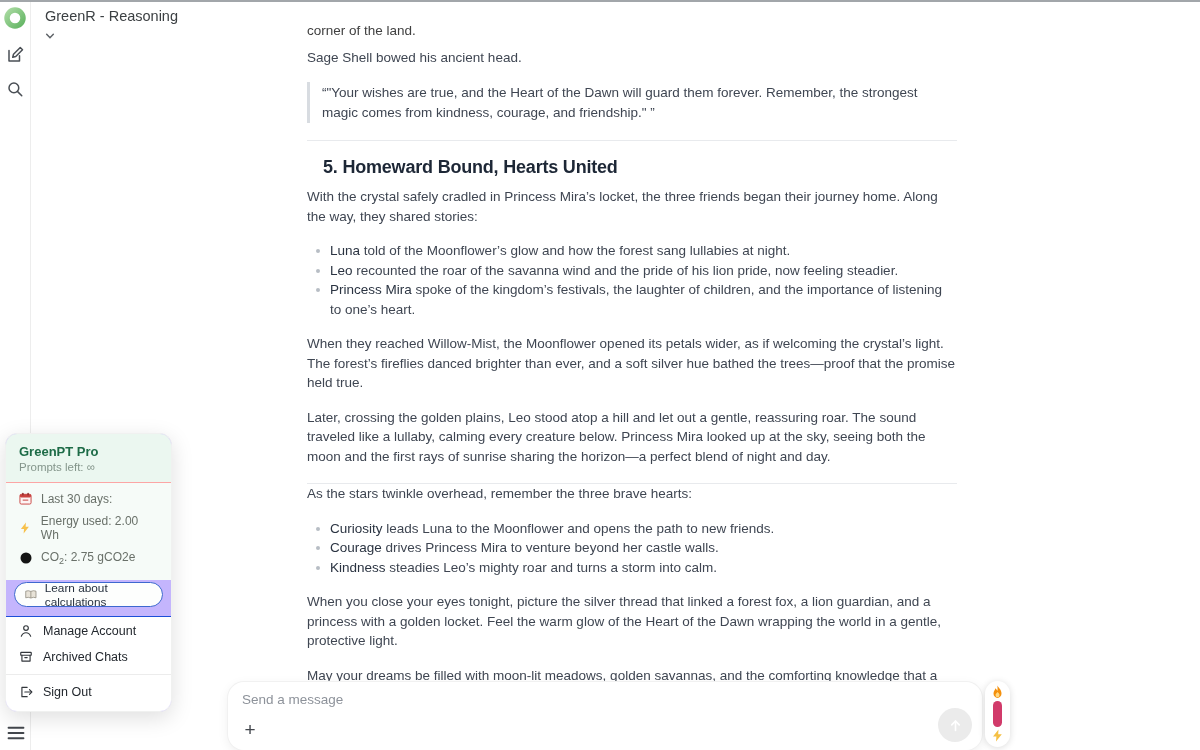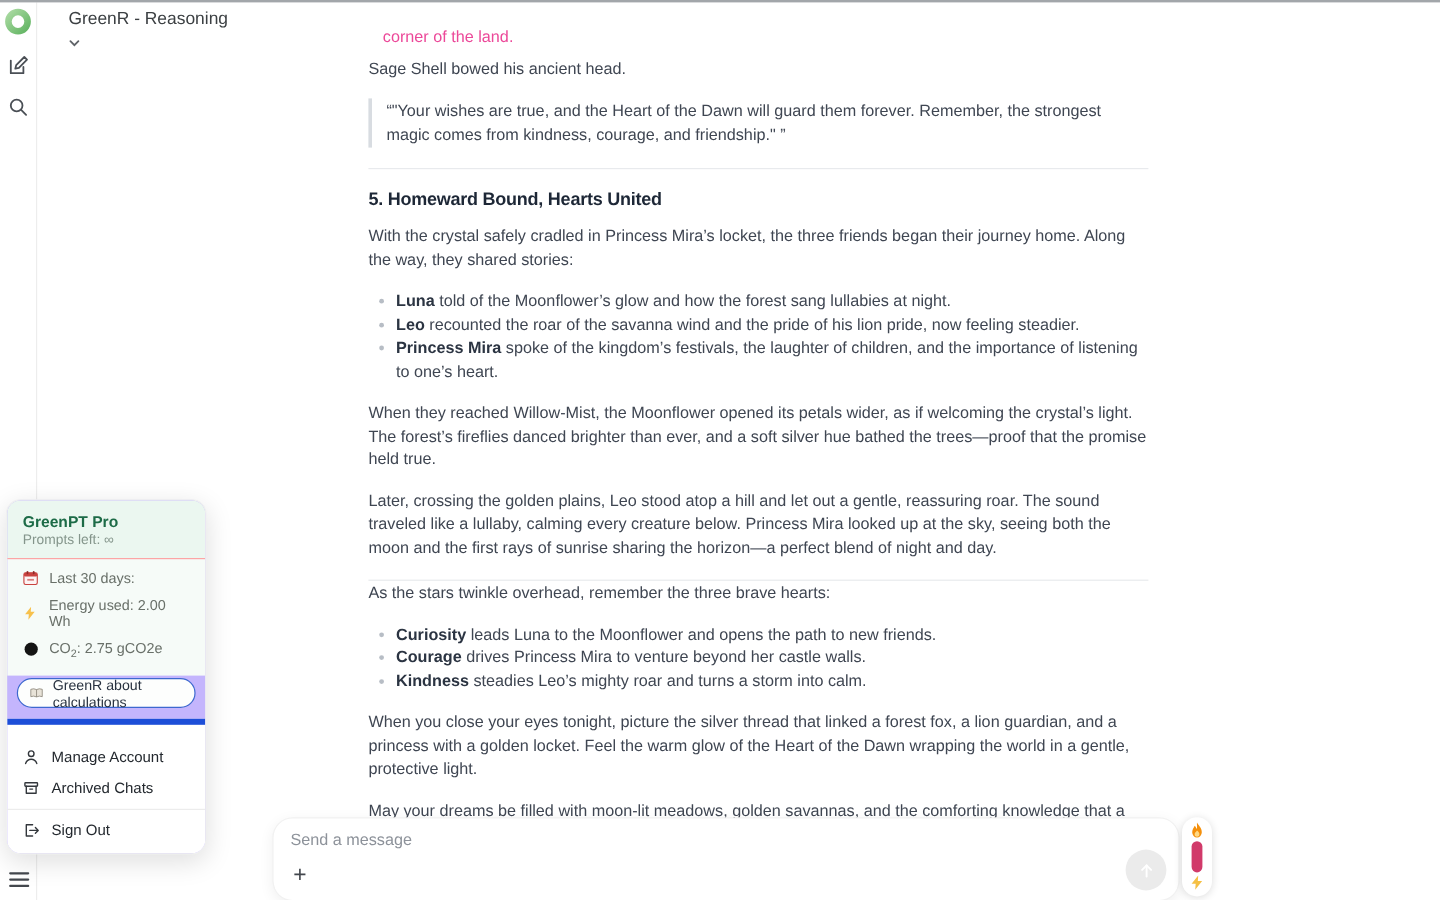--- a/index.html
+++ b/index.html
@@ -16,50 +16,50 @@
     position:absolute; left:0; top:2px; bottom:0; width:31px;
     background:#fff; border-right:1px solid #ededed; z-index:20;
     display:flex; flex-direction:column; align-items:center;
   }
   .rail .logo { margin-top:4px; width:24px; height:24px; }
   .rail-btn { width:18px; height:18px; margin-top:16px; color:#4a4f55; cursor:pointer; }
   .rail .hamburger { position:absolute; bottom:10px; left:7px; width:18px; height:14px; }
 
   
   .app-title {
-    position:absolute; left:53px; top:6px; z-index:15;
+    position:absolute; left:41px; top:6px; z-index:15;
     display:flex; align-items:flex-start; gap:7px;
     font-size:14.5px; font-weight:500; color:#3c4043; background:#fff; padding:2px 4px;flex-direction:column;
   }
   .chev { width:10px; height:10px; color:#5f6368; }
 
   
   .content { position:absolute; left:307px; top:2px; width:650px; }
   .content p { font-size:13.5px; line-height:19.5px; margin:0 0 15px 0; color:#3f4652; }
-  .content .fragment { margin:19px 0 7px 12px; color:#ec4899; }
+  .content .fragment { margin:19px 0 7px 0; color:#404040; }
   .content blockquote {
     margin:13px 0 0 0; padding:1px 0 1px 12px;
     border-left:3px solid #d8dce1;
   }
   .content blockquote p { margin:0; }
   .content hr { border:none; border-top:1px solid #e8eaed; margin:17px 0 0 0; }
   .content h3 {
-    margin:15px 0 9px 0; font-size:15px; line-height:22px;
+    margin:15px 0 9px 16px; font-size:18px; line-height:22px;
     font-weight:700; color:#1d2736; letter-spacing:-0.2px;
   }
   .content ul { list-style:none; margin:0 0 15px 0; padding:0; }
   .content li {
     position:relative; padding-left:23px; font-size:13.5px; line-height:19.5px;
     color:#3f4652; margin:0;
   }
   .content li::before {
     content:""; position:absolute; left:9px; top:8px;
     width:4px; height:4px; border-radius:50%; background:#b7bdc5;
   }
-  .b { font-weight:700; color:#2b3442; }
+  .b { font-weight:400; color:#2b3442; }
 
   
   .composer {
     position:absolute; left:228px; bottom:0; width:754px; height:68px;
     background:#fff; border-radius:16px; z-index:10;
     box-shadow:0 0 0 1px #f1f1f1, 0 3px 12px rgba(0,0,0,0.07);
   }
   .composer .placeholder {
     position:absolute; left:14px; top:10px; font-size:13.5px; color:#8d929a;
   }
@@ -98,21 +98,21 @@
   .popup .plan-name { font-size:13px; font-weight:700; color:#1d6b47; }
   .popup .plan-sub { font-size:11.5px; color:#84958b; margin-top:2px; }
   .popup .stats { background:#f6fbf8; padding:9px 13px 6px 13px; border-top:1px solid #fca5a5; }
   .popup .stat-row { display:flex; align-items:center; gap:9px; margin-bottom:8px; color:#697069; font-size:12px; }
   .popup .stat-ic { width:13px; display:flex; justify-content:center; }
   .popup .learn-btn {
     margin:2px 8px 9px 8px; height:25px; border:1.6px solid #3d68cf; border-radius:13px;
     background:#fdfefd; display:flex; align-items:center; gap:8px; padding:0 10px;
     font-size:11.8px; color:#27313f; cursor:pointer;
   }
-  .popup .menu { background:#fff; padding:14px 0 6px 0; border-top:5px solid #1d4ed8; }
+  .popup .menu { background:#fff; padding:1px 0 6px 0; border-top:1px solid #1d4ed8; }
   .popup .menu-item {
     display:flex; align-items:center; gap:10px; padding:6px 13px;
     font-size:12.5px; color:#23282e; cursor:pointer;
   }
   .popup .menu-item svg { width:14px; height:14px; color:#33373c; }
   .popup .menu-divider { border-top:1px solid #ececec; margin:4px 0; }
 
   .co2sub { font-size:9px; vertical-align:sub; }
 </style>
 </head>
@@ -235,21 +235,21 @@
           </svg>
       </span>
       <span><span>CO</span><span class="co2sub">2</span><span>: 2.75 gCO2e</span></span>
     </div>
   </div>
   <div class="learn-btn">
     <svg width="14" height="11" viewBox="0 0 16 12">
       <path d="M1 1.5 Q4.5 0 8 1.8 Q11.5 0 15 1.5 V10.5 Q11.5 9 8 10.8 Q4.5 9 1 10.5 Z" fill="#e8e3d8" stroke="#8a8578" stroke-width="1"></path>
       <path d="M8 1.8 V10.8" stroke="#8a8578" stroke-width="1"></path>
     </svg>
-    <span>GreenR about calculations</span>
+    <span>Learn about calculations</span>
   </div>
   <div class="menu">
     <div class="menu-item">
       <svg viewBox="0 0 24 24" fill="none" stroke="currentColor" stroke-width="2" stroke-linecap="round">
         <circle cx="12" cy="7" r="4"></circle>
           <path d="M4 21c1.5-4 4.5-6 8-6s6.5 2 8 6"></path>
       </svg>
       <span>Manage Account</span>
     </div>
     <div class="menu-item">

